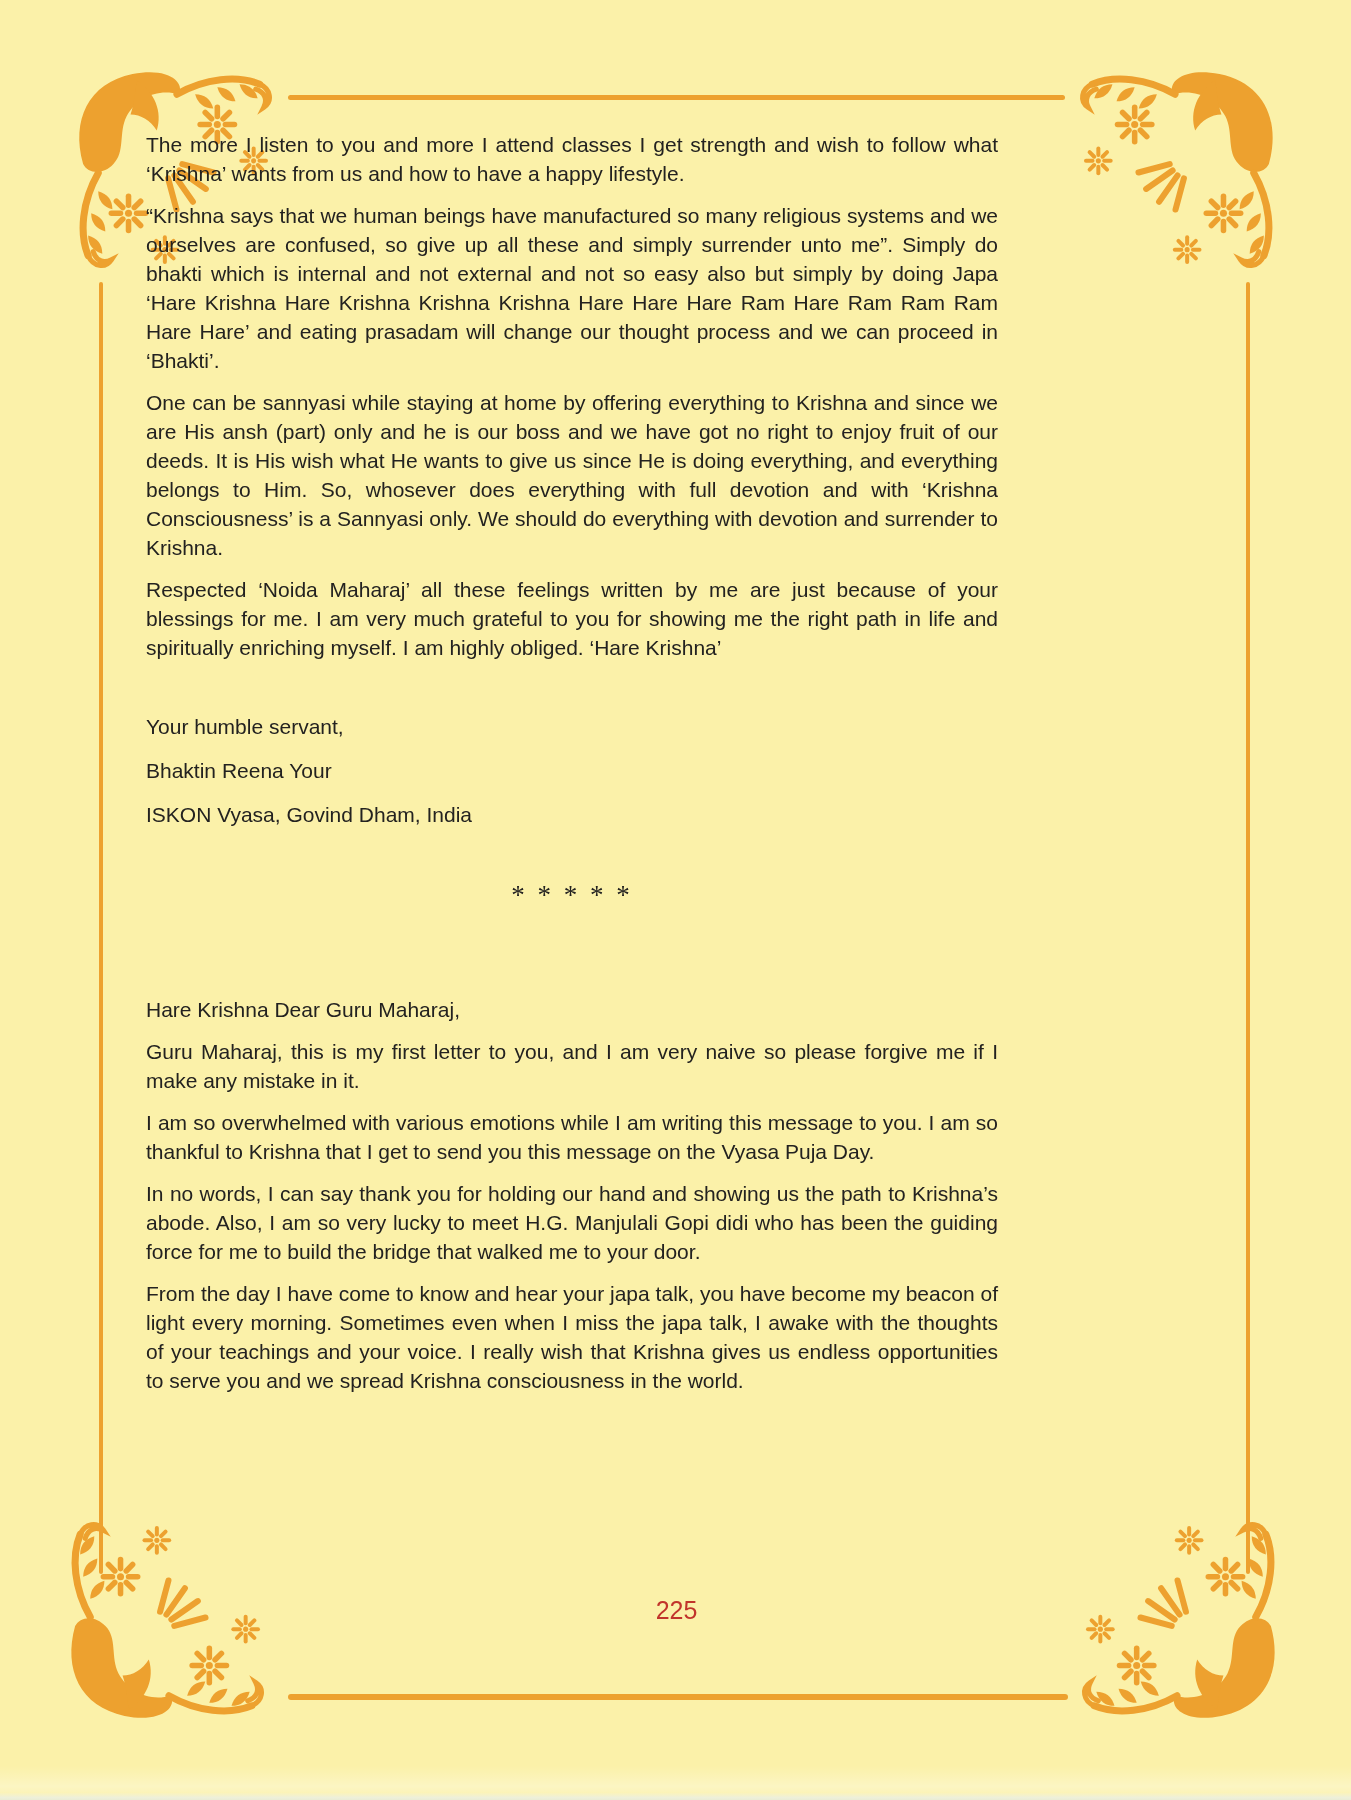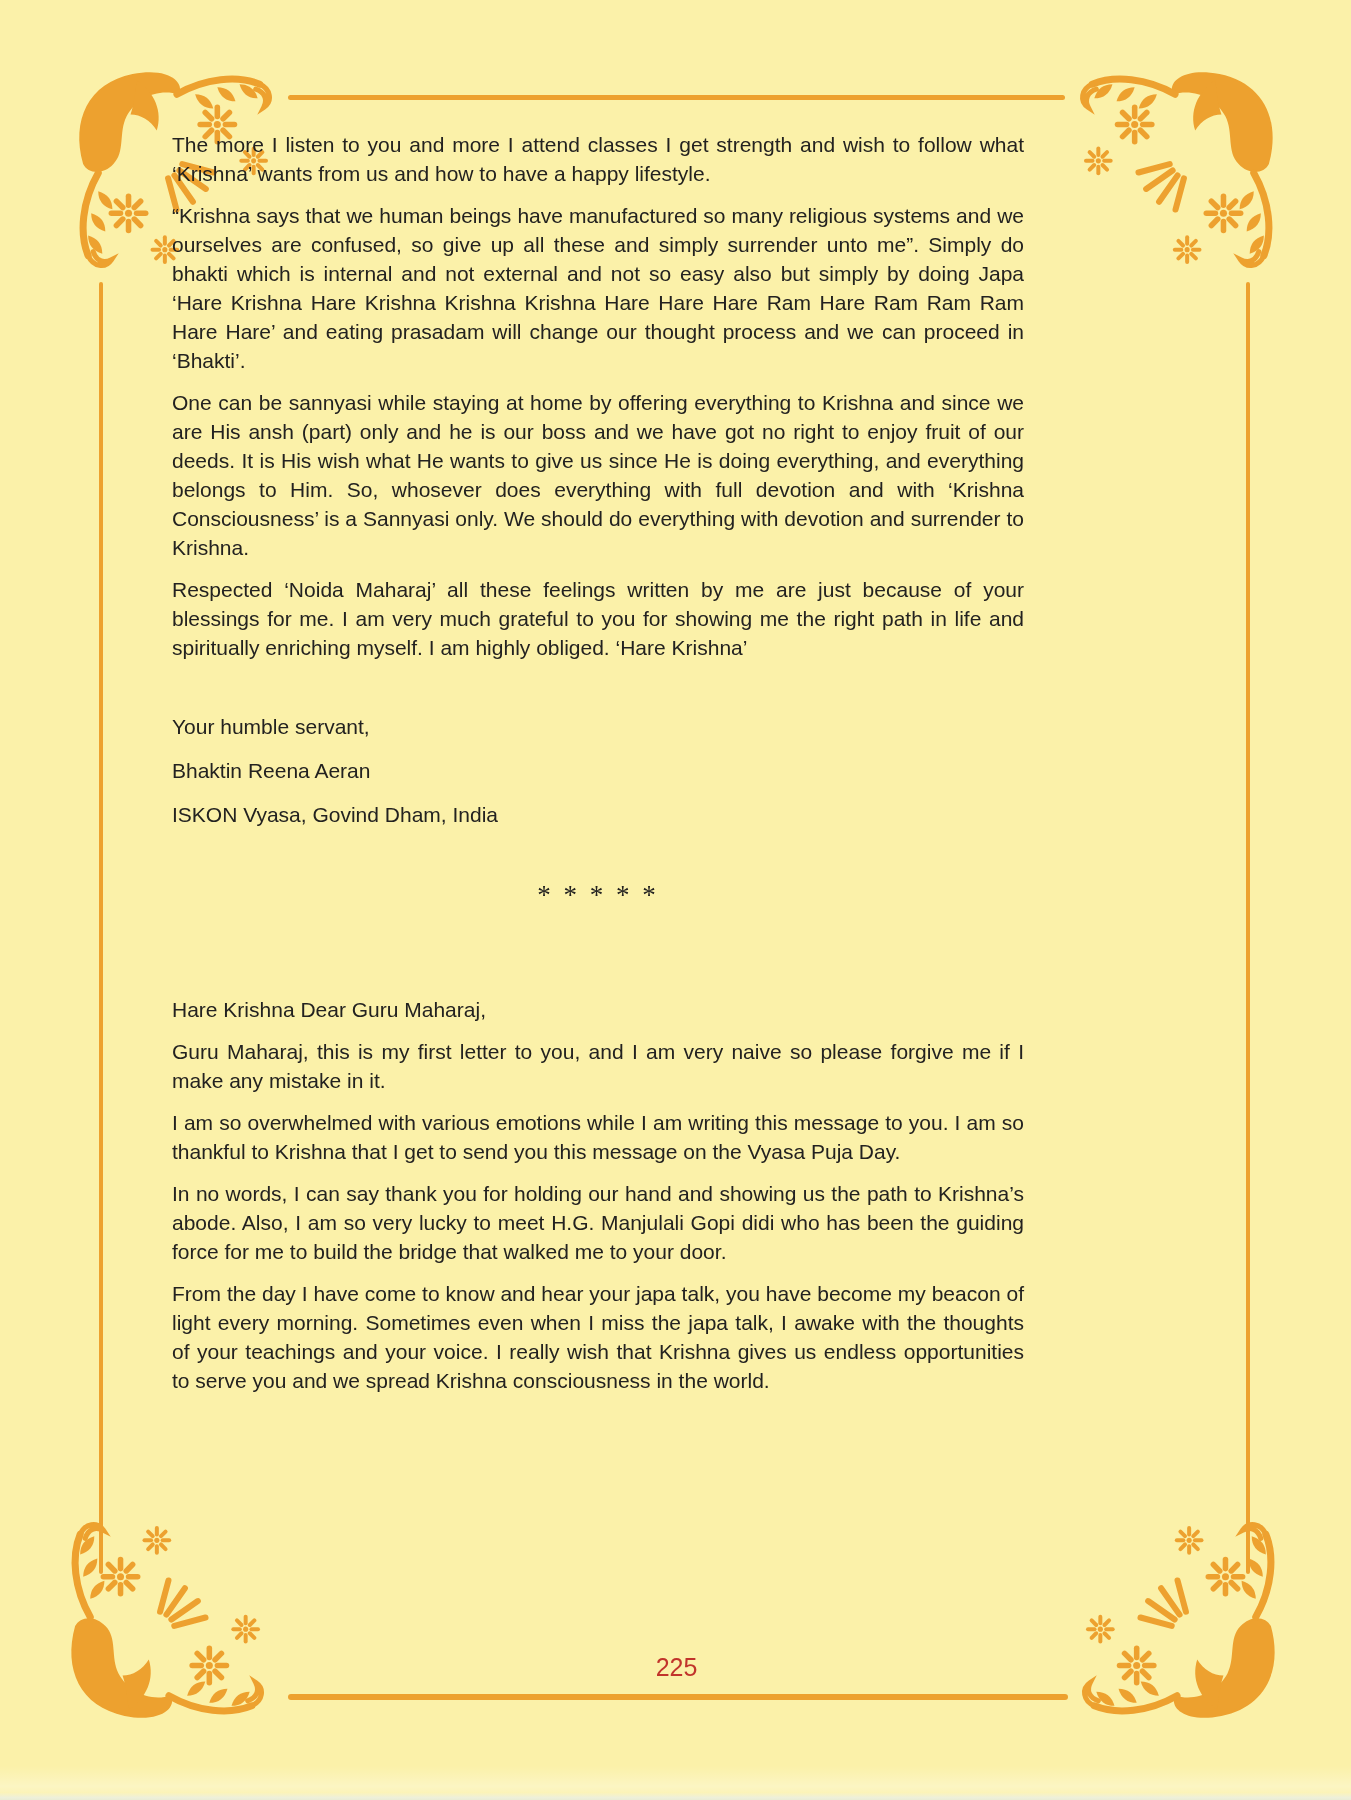--- a/index.html
+++ b/index.html
@@ -22,42 +22,42 @@
 
   .orn { position:absolute; width:222px; height:222px; }
   .orn-tl { left:70px;   top:66px; }
   .orn-tr { left:1060px; top:66px;   transform:scaleX(-1); }
   .orn-bl { left:62px;   top:1502px; transform:scaleY(-1); }
   .orn-br { left:1062px; top:1502px; transform:scale(-1,-1); }
 
   
   .content {
     position:absolute;
-    left:172px; top:130px; width:852px;
+    left:146px; top:130px; width:852px;
   }
   .para {
     margin:0 0 13px 0;
     font-size:21px; line-height:29px;
     text-align:justify;
     color:#232220;
   }
   .sig { margin:0 0 15px 0; font-size:21px; line-height:29px; text-align:left; }
   .sig-first { margin-top:50px; }
   .separator {
     margin-top:52px;
     font-family:"Liberation Serif","DejaVu Serif",serif;
     font-size:27px; line-height:29px;
     text-align:center; letter-spacing:3px;
     color:#232220;
   }
   .salutation { margin-top:85px; text-align:left; }
 
   .page-number {
     position:absolute;
-    left:288px; top:1652px; width:777px;
+    left:288px; top:1595px; width:777px;
     text-align:center;
     font-size:25px; line-height:30px;
     color:#C1342B;
   }
 
   .page-edge {
     position:absolute; left:0; right:0; bottom:0; height:34px;
     background:linear-gradient(to bottom,
       rgba(255,255,255,0) 0%,
       rgba(255,255,255,0.30) 60%,
@@ -132,21 +132,21 @@
       <use href="#corner-flourish"></use>
     </svg>
 
   <main class="content">
     <p class="para">The more I listen to you and more I attend classes I get strength and wish to follow what ‘Krishna’ wants from us and how to have a happy lifestyle.</p>
     <p class="para">“Krishna says that we human beings have manufactured so many religious systems and we ourselves are confused, so give up all these and simply surrender unto me”. Simply do bhakti which is internal and not external and not so easy also but simply by doing Japa ‘Hare Krishna Hare Krishna Krishna Krishna Hare Hare Hare Ram Hare Ram Ram Ram Hare Hare’ and eating prasadam will change our thought process and we can proceed in ‘Bhakti’.</p>
     <p class="para">One can be sannyasi while staying at home by offering everything to Krishna and since we are His ansh (part) only and he is our boss and we have got no right to enjoy fruit of our deeds. It is His wish what He wants to give us since He is doing everything, and everything belongs to Him. So, whosever does everything with full devotion and with ‘Krishna Consciousness’ is a Sannyasi only. We should do everything with devotion and surrender to Krishna.</p>
     <p class="para">Respected ‘Noida Maharaj’ all these feelings written by me are just because of your blessings for me. I am very much grateful to you for showing me the right path in life and spiritually enriching myself. I am highly obliged. ‘Hare Krishna’</p>
 
     <p class="sig sig-first">Your humble servant,</p>
-    <p class="sig">Bhaktin Reena Aeran</p>
+    <p class="sig">Bhaktin Reena Your</p>
     <p class="sig">ISKON Vyasa, Govind Dham, India</p>
 
     <div class="separator">* * * * *</div>
 
     <p class="para salutation">Hare Krishna Dear Guru Maharaj,</p>
     <p class="para">Guru Maharaj, this is my first letter to you, and I am very naive so please forgive me if I make any mistake in it.</p>
     <p class="para">I am so overwhelmed with various emotions while I am writing this message to you. I am so thankful to Krishna that I get to send you this message on the Vyasa Puja Day.</p>
     <p class="para">In no words, I can say thank you for holding our hand and showing us the path to Krishna’s abode. Also, I am so very lucky to meet H.G. Manjulali Gopi didi who has been the guiding force for me to build the bridge that walked me to your door.</p>
     <p class="para">From the day I have come to know and hear your japa talk, you have become my beacon of light every morning. Sometimes even when I miss the japa talk, I awake with the thoughts of your teachings and your voice. I really wish that Krishna gives us endless opportunities to serve you and we spread Krishna consciousness in the world.</p>
   </main>

